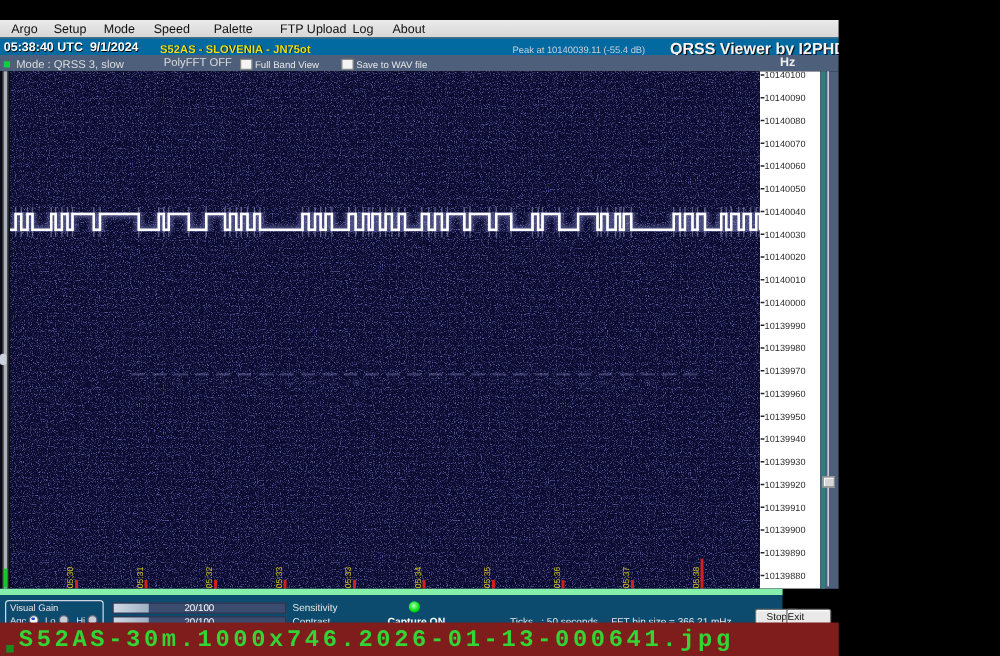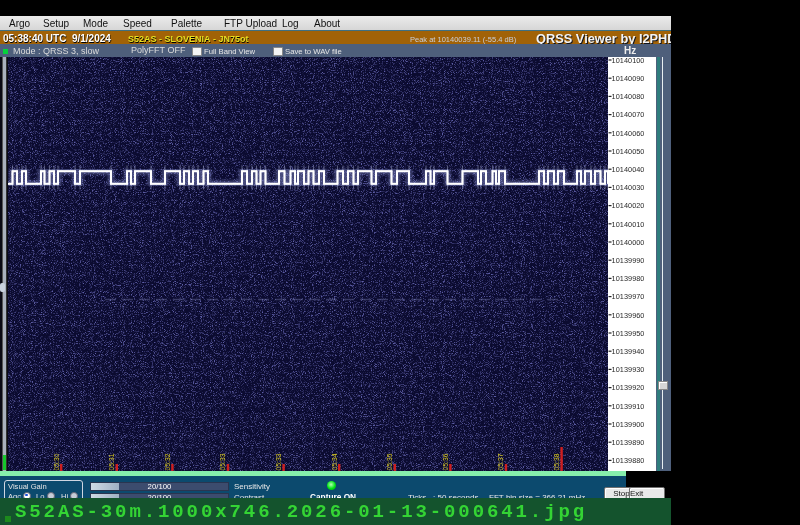--- a/index.html
+++ b/index.html
@@ -14,21 +14,21 @@
     <span class="abs" style="left:43px">Setup</span>
     <span class="abs" style="left:83px">Mode</span>
     <span class="abs" style="left:123px">Speed</span>
     <span class="abs" style="left:171px">Palette</span>
     <span class="abs" style="left:224px">FTP Upload</span>
     <span class="abs" style="left:282px">Log</span>
     <span class="abs" style="left:314px">About</span>
   </div>
 </div>
 
-<div class="abs" style="left:0;top:30px;width:671px;height:14px;background:#a16207;
+<div class="abs" style="left:0;top:30px;width:671px;height:14px;background:#0369a1;
      border-top:1px solid #3f6f80;">
   <span class="abs" style="left:3px;top:2px;font-size:10px;font-weight:bold;
         color:#fff;text-shadow:0.5px 0.5px 0 #000;">05:38:40&nbsp;UTC&nbsp;&nbsp;9/1/2024</span>
   <span class="abs" style="left:128px;top:3px;font-size:9px;font-weight:bold;
         color:#e8e020;text-shadow:0.5px 0.5px 0 #000;">S52AS&nbsp;-&nbsp;SLOVENIA&nbsp;-&nbsp;JN75ot</span>
   <span class="abs" style="left:410px;top:4px;font-size:7.5px;color:#c9cfda;">Peak&nbsp;at&nbsp;10140039.11&nbsp;(-55.4&nbsp;dB)</span>
   <span class="abs" style="left:536px;top:0px;font-size:12.8px;font-weight:bold;
         color:#f4f4f4;text-shadow:1px 1px 0 #10141c;">QRSS&nbsp;Viewer&nbsp;by&nbsp;I2PHD</span>
 </div>
 
@@ -292,21 +292,21 @@
   <span class="abs" style="left:489px;top:16.5px;font-size:8px;color:#e8e8e8;">FFT&nbsp;bin&nbsp;size&nbsp;=&nbsp;366.21&nbsp;mHz</span>
 
   <div class="abs" style="left:593px;top:11px;width:33px;height:11px;background:#e9e9e9;
        border:1px solid #707070;border-radius:2px;box-shadow:inset 1px 1px 0 #fff;
        font-size:8px;color:#111;text-align:center;line-height:11px;margin-left:11px;">Stop</div>
   <div class="abs" style="left:629px;top:11px;width:34px;height:11px;background:#e9e9e9;
        border:1px solid #707070;border-radius:2px;box-shadow:inset 1px 1px 0 #fff;
        font-size:8px;color:#111;text-align:left;line-height:11px;">Exit</div>
 </div>
 
-<div class="abs" style="left:0;top:498px;width:800px;height:27px;background:#14532d;">
+<div class="abs" style="left:0;top:498px;width:800px;height:27px;background:#7f1d1d;">
   <span class="abs" style="left:15px;top:3px;font-family:'Liberation Mono',monospace;font-weight:bold;
         font-size:19px;color:#34d434;letter-spacing:2.9px;">S52AS-30m.1000x746.2026-01-13-000641.jpg</span>
   <div class="abs" style="left:5px;top:18px;width:6px;height:6px;background:#1d8a1d;"></div>
 </div>
 
 <div class="abs" style="left:671px;top:0;width:129px;height:525px;background:#000;"></div>
 
 <div class="abs" style="left:0;top:0;width:800px;height:16px;background:#000;"></div>
 
 </body></html>

